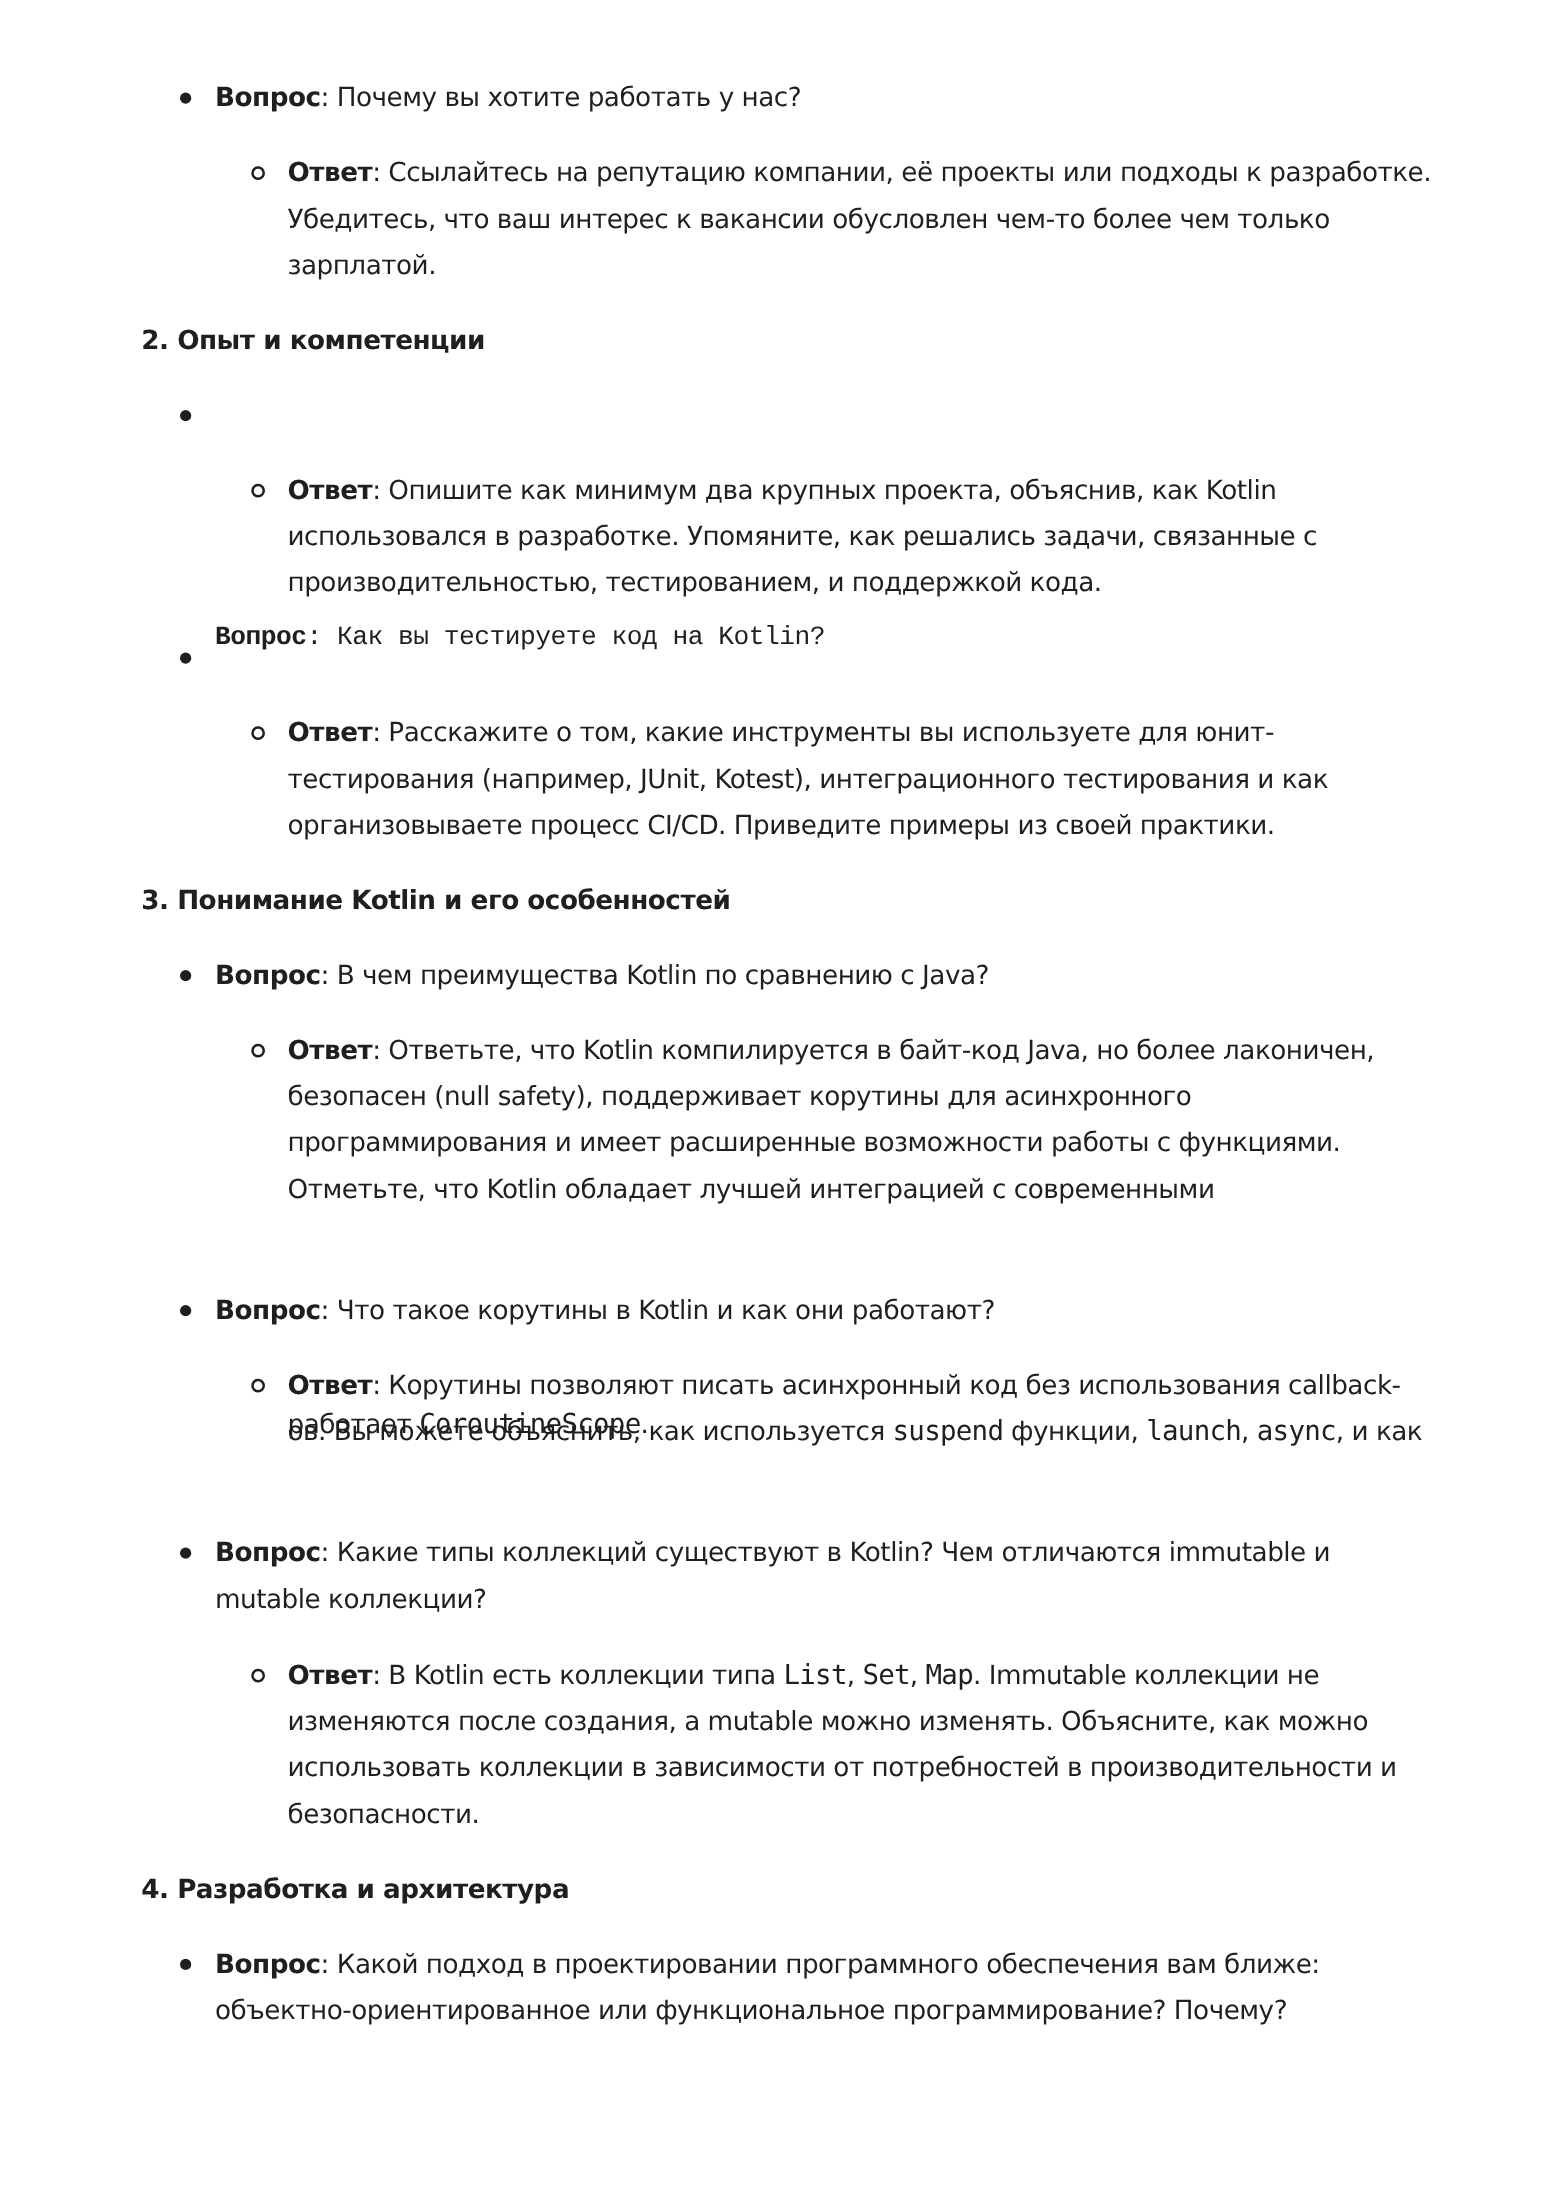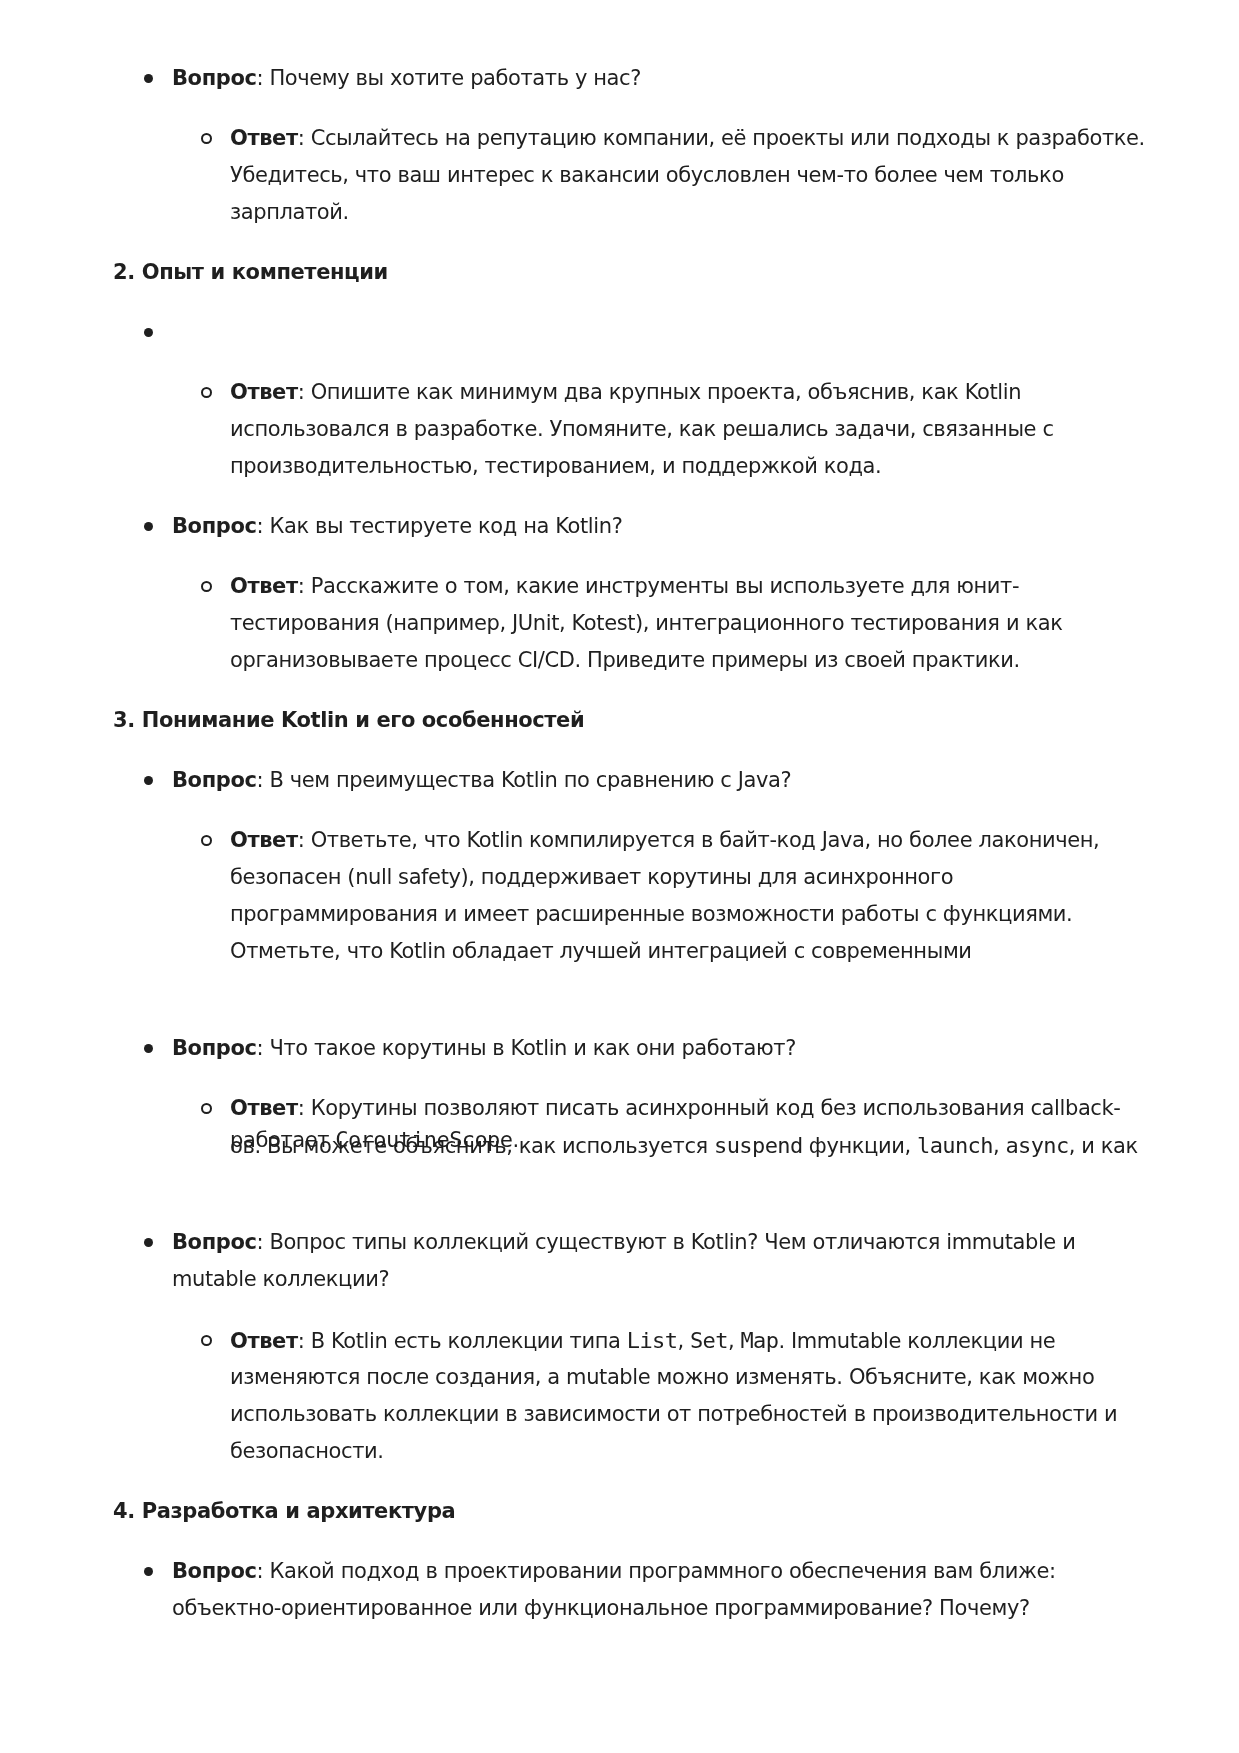--- a/index.html
+++ b/index.html
@@ -78,21 +78,21 @@
   <span class="bullet-disc" style="left:144px; top:328px;"></span>
 
   <span class="bullet-circle" style="left:201px; top:387px;"></span>
   <div class="line a-item" style="top:374px;">
     <b>Ответ</b><span>: Опишите как минимум два крупных проекта, объяснив, как Kotlin</span>
   </div>
   <div class="line a-item" style="top:411px;">использовался в разработке. Упомяните, как решались задачи, связанные с</div>
   <div class="line a-item" style="top:448px;">производительностью, тестированием, и поддержкой кода.</div>
 
   <span class="bullet-disc" style="left:144px; top:522px;"></span>
-  <div class="line q-item" style="top:508px;">
+  <div class="line q-item" style="top:492px;font-family:Liberation Mono, monospace;">
     <b>Вопрос</b><span>: Как вы тестируете код на Kotlin?</span>
   </div>
 
   <span class="bullet-circle" style="left:201px; top:581px;"></span>
   <div class="line a-item" style="top:568px;">
     <b>Ответ</b><span>: Расскажите о том, какие инструменты вы используете для юнит-</span>
   </div>
   <div class="line a-item" style="top:605px;">тестирования (например, JUnit, Kotest), интеграционного тестирования и как</div>
   <div class="line a-item" style="top:642px;">организовываете процесс CI/CD. Приведите примеры из своей практики.</div>
 
@@ -122,21 +122,21 @@
   </div>
   <div class="line a-item" style="top:1127px;">
     <span>ов. Вы можете объяснить, как используется </span><code>suspend</code><span> функции, </span><code>launch</code><span>, </span><code>async</code><span>, и как</span>
   </div>
   <div class="line a-item" style="top:1096px;margin-top:25px;">
     <span>работает </span><code>CoroutineScope</code><span>.</span>
   </div>
 
   <span class="bullet-disc" style="left:144px; top:1238px;"></span>
   <div class="line q-item" style="top:1224px;">
-    <b>Вопрос</b><span>: Вопрос типы коллекций существуют в Kotlin? Чем отличаются immutable и</span>
+    <b>Вопрос</b><span>: Какие типы коллекций существуют в Kotlin? Чем отличаются immutable и</span>
   </div>
   <div class="line q-item" style="top:1261px;">mutable коллекции?</div>
 
   <span class="bullet-circle" style="left:201px; top:1335px;"></span>
   <div class="line a-item" style="top:1322px;">
     <b>Ответ</b><span>: В Kotlin есть коллекции типа </span><code>List</code><span>, </span><code>Set</code><span>, </span><code>Map</code><span>. Immutable коллекции не</span>
   </div>
   <div class="line a-item" style="top:1359px;">изменяются после создания, а mutable можно изменять. Объясните, как можно</div>
   <div class="line a-item" style="top:1396px;">использовать коллекции в зависимости от потребностей в производительности и</div>
   <div class="line a-item" style="top:1433px;">безопасности.</div>

